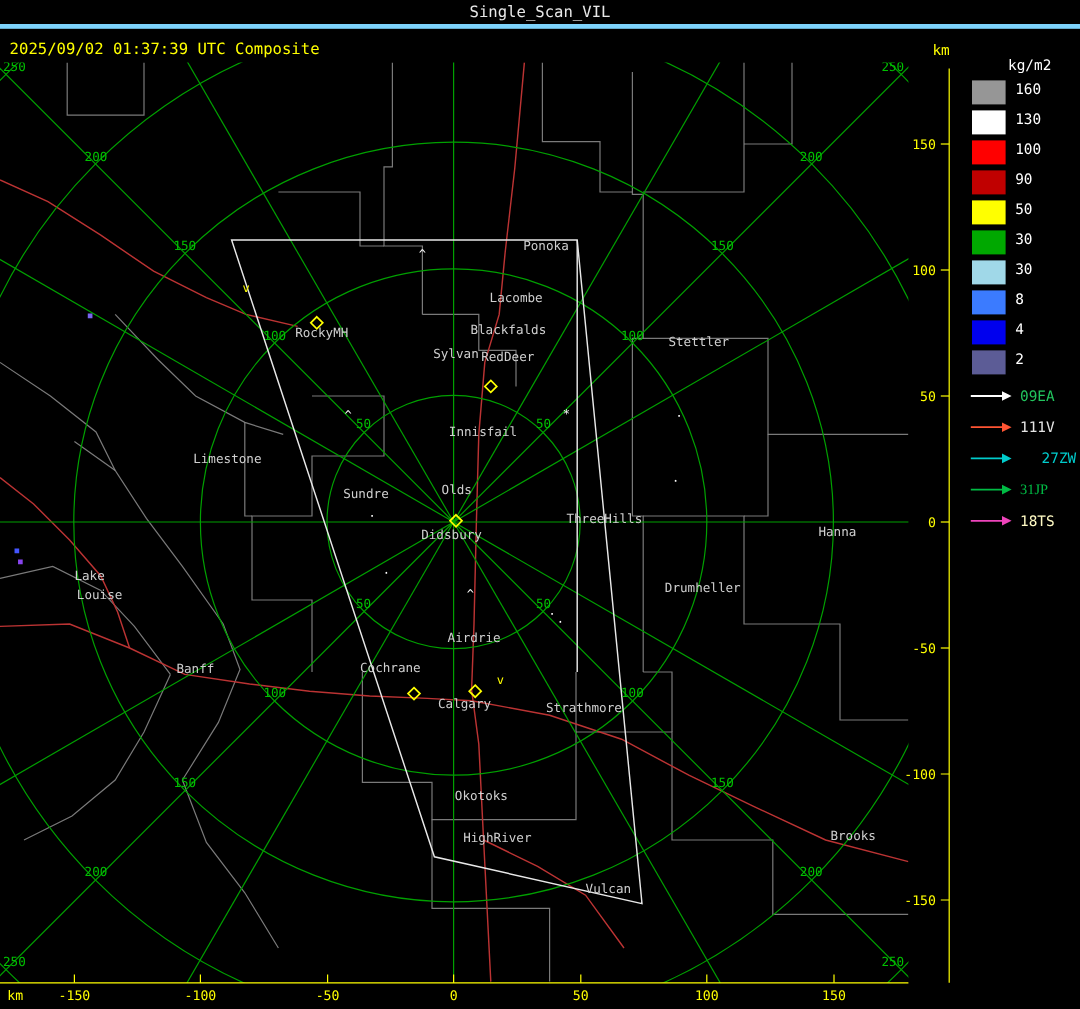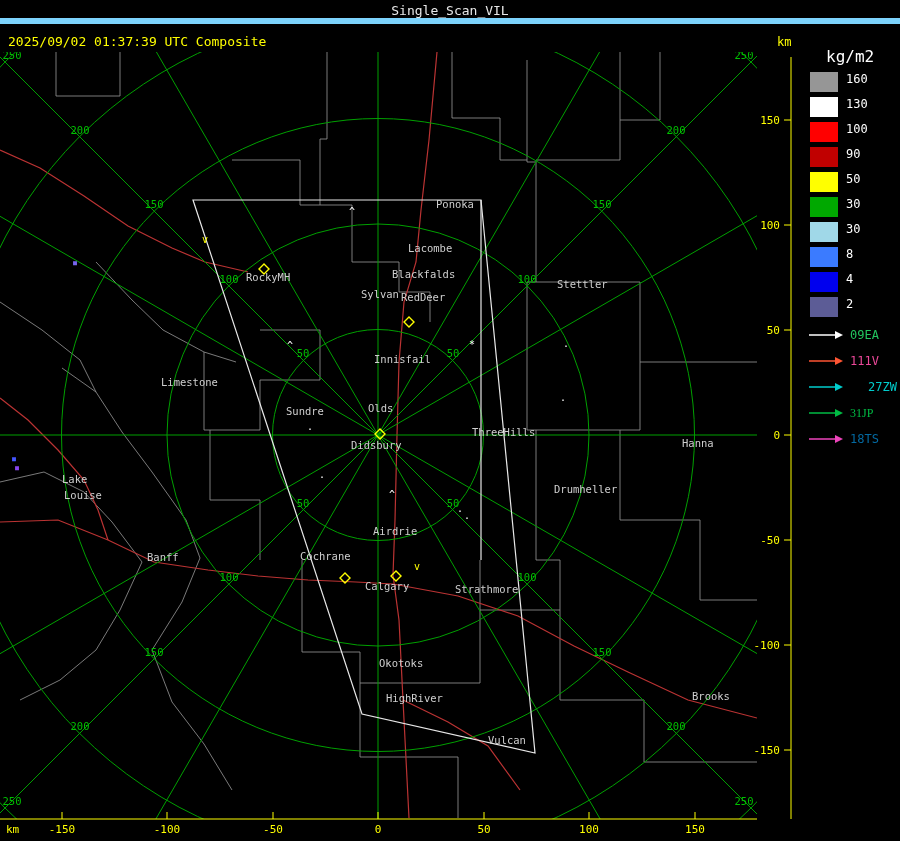--- a/index.html
+++ b/index.html
@@ -1,31 +1,31 @@
 <!DOCTYPE html>
 <html><head>
 <meta charset="utf-8">
 <style>
   *{margin:0;padding:0;box-sizing:border-box}
   html,body{background:#000}
   body{width:900px;height:841px;font-family:"DejaVu Sans Mono","Liberation Mono",monospace;overflow:hidden}
   .screen{position:relative;width:900px;height:841px;background:#000}
-  .titlebar{position:absolute;left:0;top:0;width:900px;height:24px;border-bottom:6px solid #7dd3fc;
+  .titlebar{position:absolute;left:0;top:0;width:900px;height:24px;border-bottom:4px solid #7dd3fc;
             color:#e8e8e8;font-size:13px;text-align:center;line-height:22px}
   .timestamp{position:absolute;left:8px;top:34px;color:#ffff00;font-size:13px;white-space:pre}
   .right-axis-unit{position:absolute;left:777px;top:35px;color:#ffff00;font-size:12px}
   #map-svg{position:absolute;left:0;top:0}
   .maptext{font-family:"DejaVu Sans Mono","Liberation Mono",monospace;font-size:10.5px}
   .axistext{font-family:"DejaVu Sans Mono","Liberation Mono",monospace;font-size:11px}
   .marker{font-family:"DejaVu Sans Mono","Liberation Mono",monospace;font-size:10px}
   .county{fill:none;stroke:#8f8f8f;stroke-width:1;opacity:.85}
   .road{fill:none;stroke:#bb3333;stroke-width:1.2}
   .scan{fill:none;stroke:#e8e8e8;stroke-width:1.2}
   .legend{position:absolute;left:806px;top:47px;width:94px;color:#fff}
-  .legend-unit{color:#fff;font-size:16px;margin-left:20px;margin-bottom:6px}
+  .legend-unit{color:#fff;font-size:12px;margin-left:34px;margin-bottom:6px}
   .lrow{display:flex;height:25px;padding-left:4px}
   .swatch{width:28px;height:20px;display:inline-block}
   .lval{color:#fff;font-size:12px;margin-left:8px}
   #legend-sites{margin-top:0}
   .srow{display:flex;align-items:center;height:26px;padding-left:2px;font-size:12px}
   .slabel{margin-left:6px}
 </style>
 </head>
 <body>
 
@@ -264,39 +264,39 @@
             <line x1="1" y1="6" x2="27" y2="6" stroke="#ffffff" stroke-width="1.5"></line>
             <polygon points="27,2 35,6 27,10" fill="#ffffff"></polygon>
           </svg>
           <span class="slabel" style="color: #22c55e;">09EA</span>
         </div>
         <div class="srow">
           <svg width="36" height="12">
             <line x1="1" y1="6" x2="27" y2="6" stroke="#ff5533" stroke-width="1.5"></line>
             <polygon points="27,2 35,6 27,10" fill="#ff5533"></polygon>
           </svg>
-          <span class="slabel" style="color: #ec4899;">111V</span>
+          <span class="slabel" style="color: #e5e5e5;">111V</span>
         </div>
         <div class="srow">
           <svg width="36" height="12">
             <line x1="1" y1="6" x2="27" y2="6" stroke="#00cccc" stroke-width="1.5"></line>
             <polygon points="27,2 35,6 27,10" fill="#00cccc"></polygon>
           </svg>
           <span class="slabel" style="color: rgb(0, 204, 204); margin-left: 24px;">27ZW</span>
         </div>
         <div class="srow">
           <svg width="36" height="12">
             <line x1="1" y1="6" x2="27" y2="6" stroke="#00bb44" stroke-width="1.5"></line>
             <polygon points="27,2 35,6 27,10" fill="#00bb44"></polygon>
           </svg>
           <span class="slabel" style="color: rgb(0, 187, 68); font-family: Liberation Serif, serif;">31JP</span>
         </div>
         <div class="srow">
           <svg width="36" height="12">
             <line x1="1" y1="6" x2="27" y2="6" stroke="#ee44bb" stroke-width="1.5"></line>
             <polygon points="27,2 35,6 27,10" fill="#ee44bb"></polygon>
           </svg>
-          <span class="slabel" style="color: #0369a1;">18TS</span>
+          <span class="slabel" style="color: #fef9c3;">18TS</span>
         </div>
       </div>
   </div>
 
 </div>
 
 </body></html>

